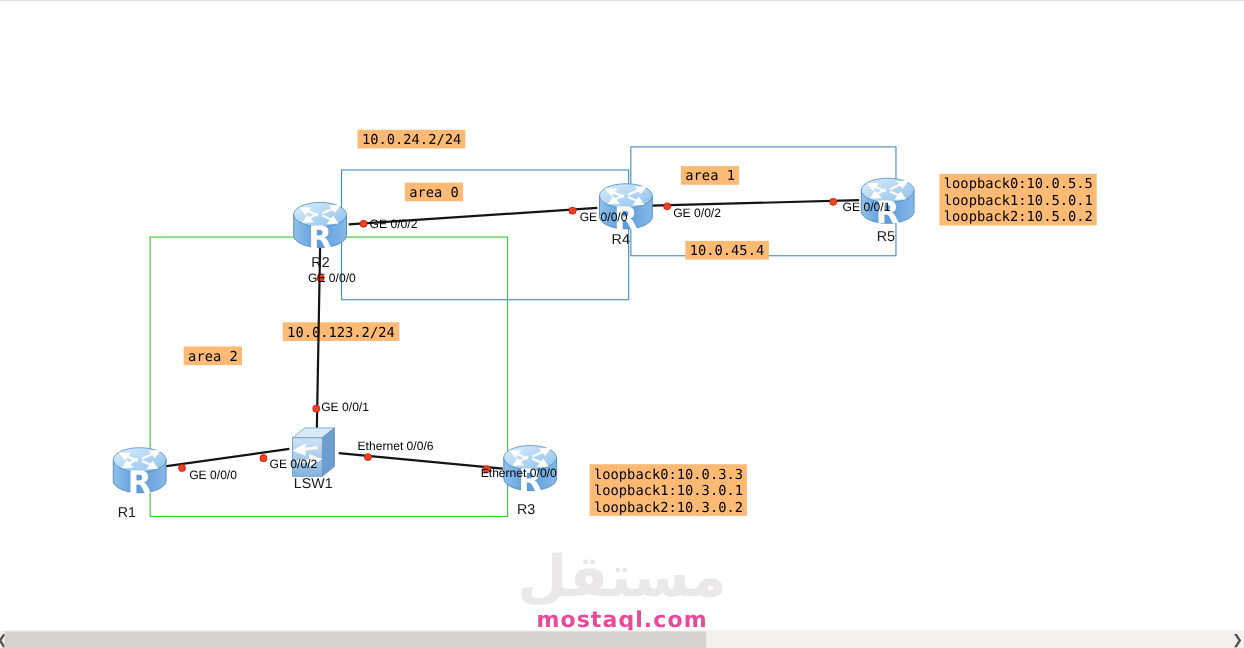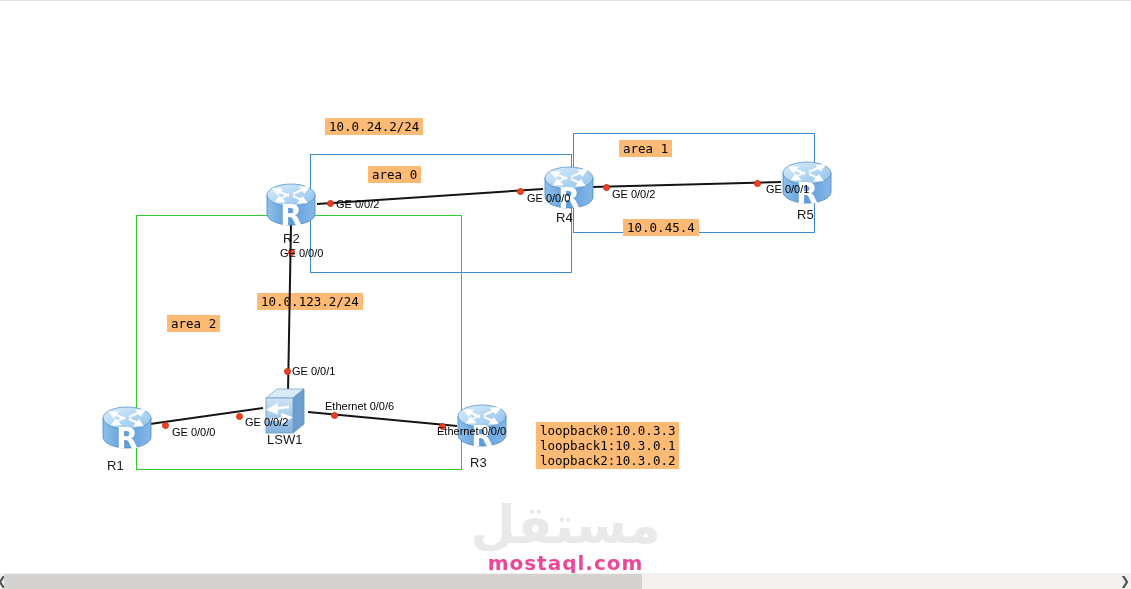--- a/index.html
+++ b/index.html
@@ -56,22 +56,23 @@
   <div id="hscrollbar">
     <span class="scroll-arrow" id="scroll-left">❮</span>
     <div id="hscroll-thumb" style="left: 4px; width: 638px;"></div>
     <span class="scroll-arrow" id="scroll-right">❯</span>
   </div>
 <div class="area blue" style="left: 310px; top: 153px; width: 260px; height: 117px;"></div>
     <div class="area blue" style="left: 573px; top: 132px; width: 240px; height: 98px;"></div>
     <div class="area green" style="left: 136px; top: 214px; width: 324px; height: 253px;"></div>
     <div class="note" style="left: 325px; top: 117px;"><div>10.0.24.2/24</div></div>
     <div class="note" style="left: 368px; top: 165px;"><div>area 0</div></div>
-    <div class="note" style="left: 619px; top: 139px;"><div>area 1</div></div>
+    <div class="note" style="left: 619px; top: 150px;"><div>area 1</div></div>
     <div class="note" style="left: 623px; top: 218px;"><div>10.0.45.4</div></div>
+    <div class="note" style="left: 854px; top: 157px;"><div>loopback0:10.0.5.5</div><div>loopback1:10.5.0.1</div><div>loopback2:10.5.0.2</div></div>
     <div class="note" style="left: 257px; top: 292px;"><div>10.0.123.2/24</div></div>
     <div class="note" style="left: 167px; top: 314px;"><div>area 2</div></div>
     <div class="note" style="left: 536px; top: 421px;"><div>loopback0:10.0.3.3</div><div>loopback1:10.3.0.1</div><div>loopback2:10.3.0.2</div></div>
     <div class="dot" style="left: 327px; top: 199px;"></div>
     <div class="dot" style="left: 517px; top: 187px;"></div>
     <div class="dot" style="left: 603px; top: 183px;"></div>
     <div class="dot" style="left: 754px; top: 179px;"></div>
     <div class="dot" style="left: 288px; top: 248px;"></div>
     <div class="dot" style="left: 284px; top: 367px;"></div>
     <div class="dot" style="left: 162px; top: 421px;"></div>

